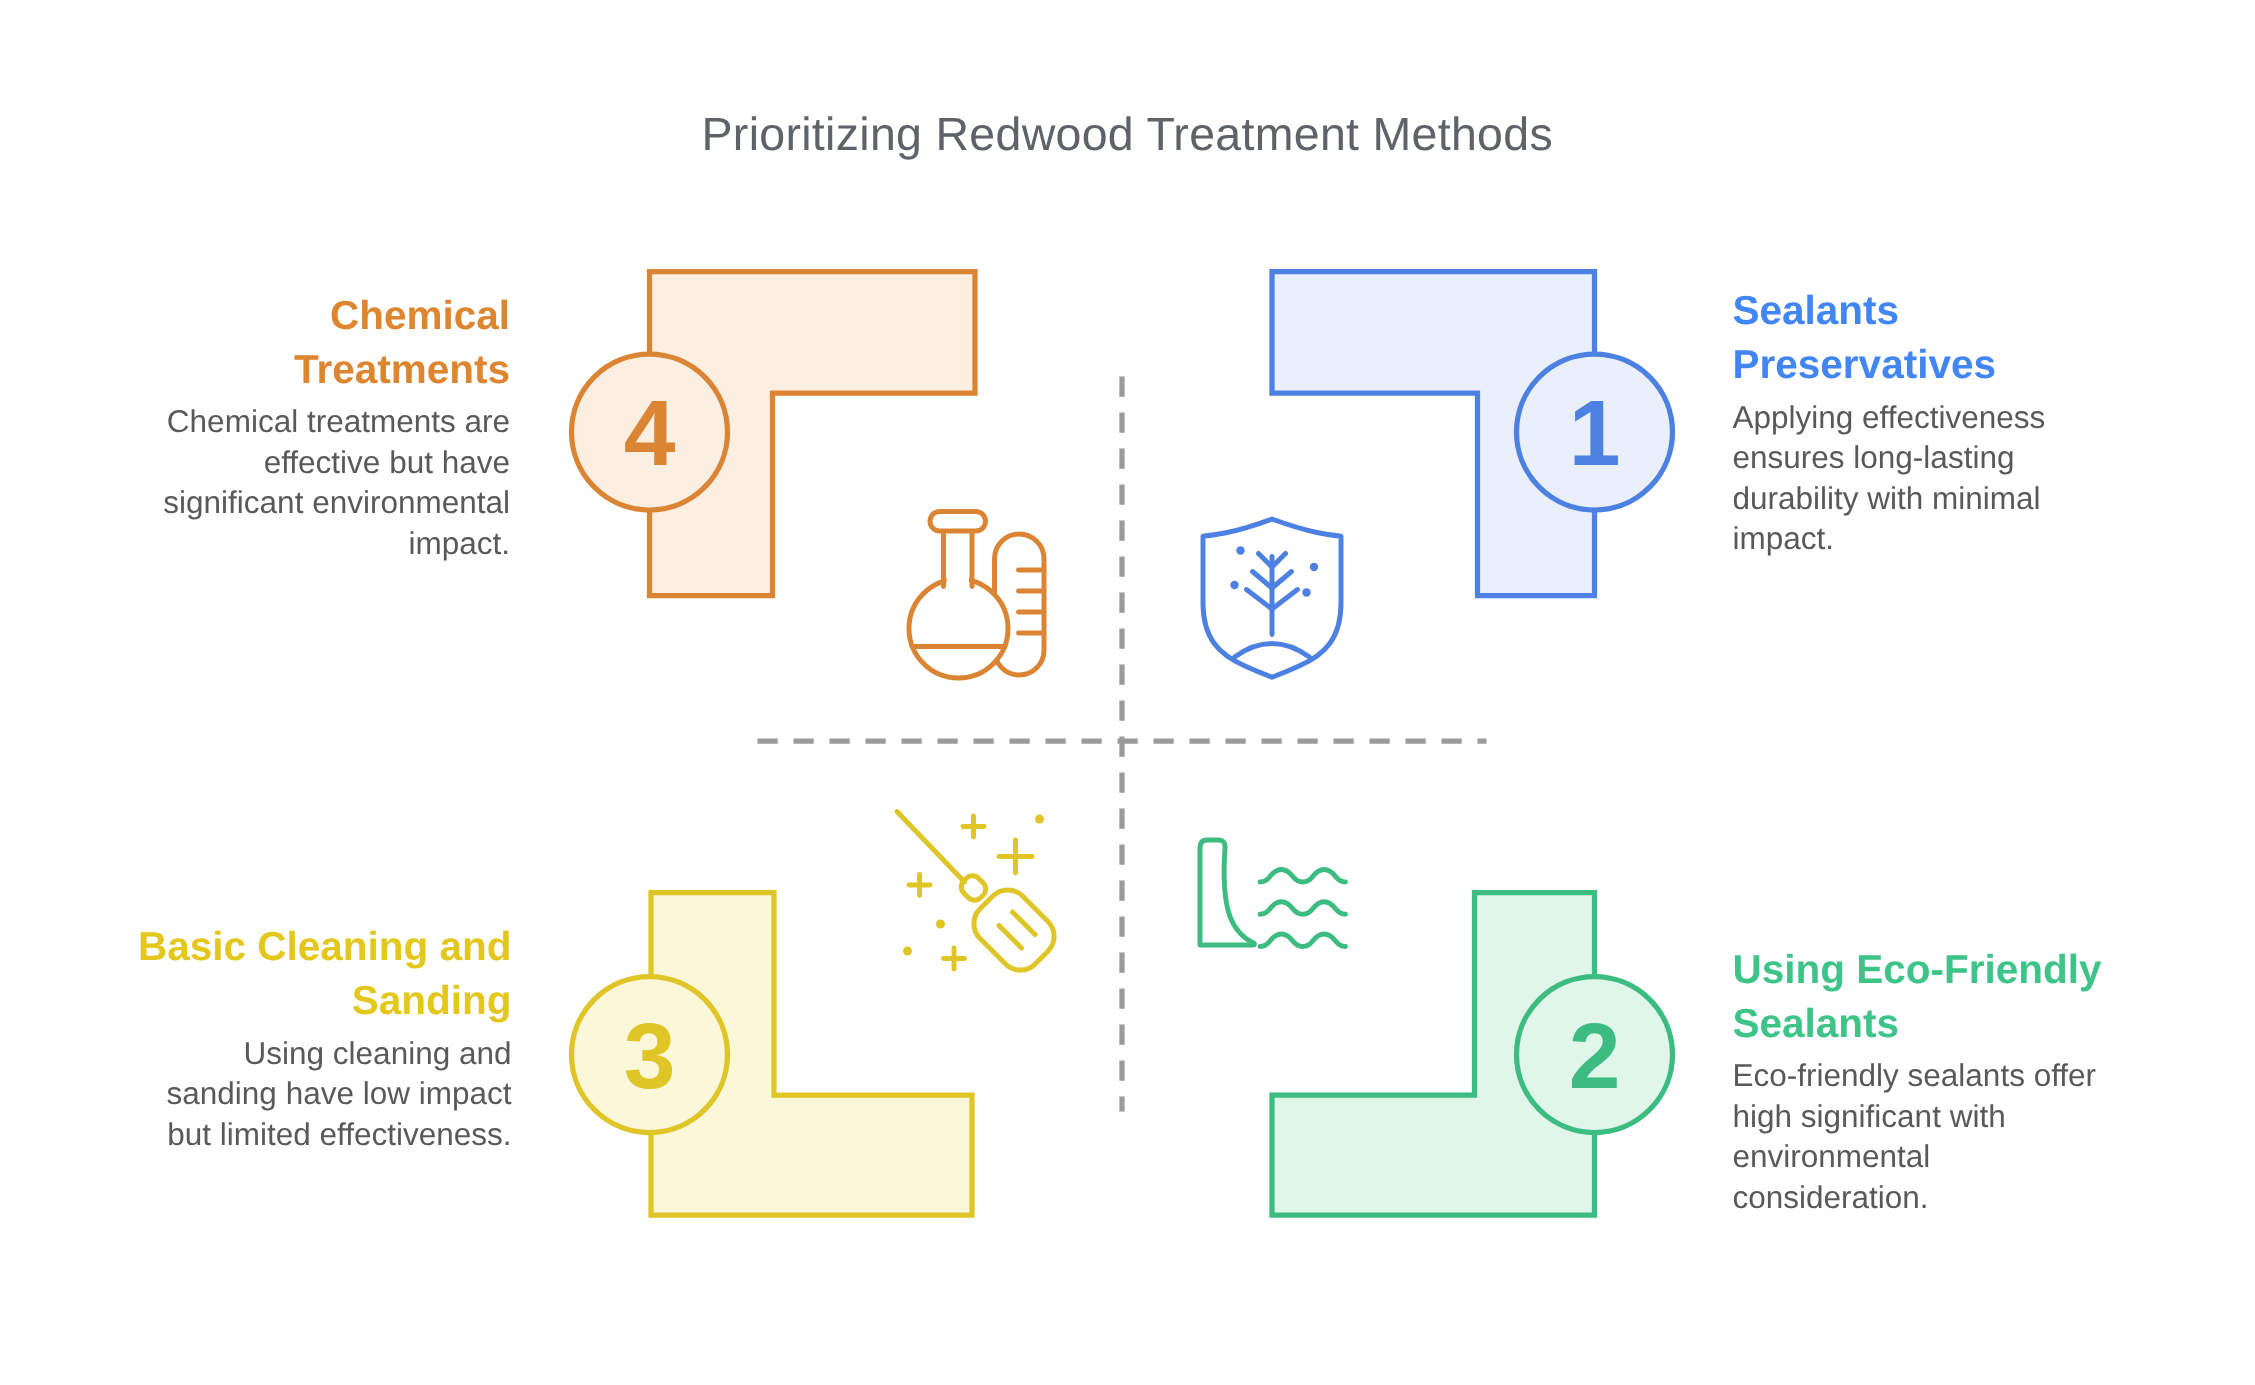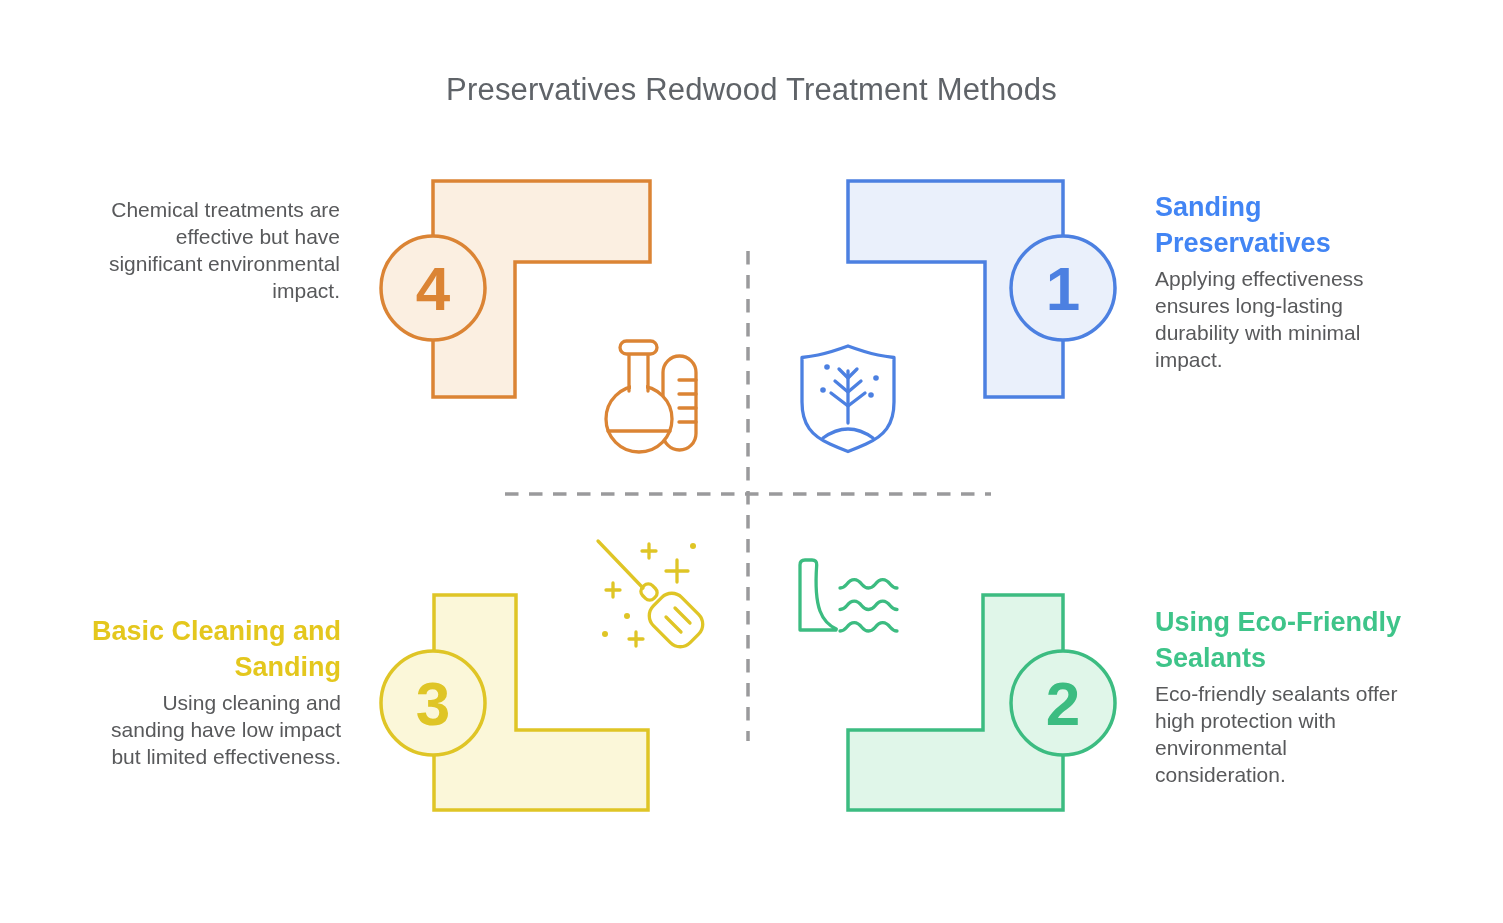--- a/index.html
+++ b/index.html
@@ -17,21 +17,21 @@
   .align-right{text-align:right;}
   .align-left{text-align:left;}
   .h-orange{color:var(--orange-heading);}
   .h-blue{color:var(--blue-heading);}
   .h-yellow{color:var(--yellow-heading);text-align:right;}
   .h-green{color:var(--green-heading);}
 
   .tl{left:90px;top:192px;width:250px;}
   .tr{left:1155px;top:189px;width:250px;}
   .bl{left:105px;top:613px;width:236px;}
-  .br{left:1155px;top:604px;width:256px;}
+  .br{left:1155px;top:628px;width:256px;}
   .bl .heading{width:258px;margin-left:-22px;}
   .br .body{width:252px;}
 
   svg{position:absolute;left:0;top:0;}
   .shape{stroke-width:3.5;stroke-linejoin:miter;}
   .shape.orange{fill:var(--orange-fill);stroke:var(--orange);}
   .shape.blue{fill:var(--blue-fill);stroke:var(--blue);}
   .shape.yellow{fill:var(--yellow-fill);stroke:var(--yellow);}
   .shape.green{fill:var(--green-fill);stroke:var(--green);}
   .num{font-family:"Liberation Sans","DejaVu Sans",sans-serif;font-size:62px;font-weight:700;text-anchor:middle;}
@@ -47,21 +47,21 @@
   .icon.green{stroke:var(--green);}
   .whitefill{fill:#ffffff;}
   .dot-blue{fill:var(--blue);stroke:none;}
   .dot-yellow{fill:var(--yellow);stroke:none;}
 </style>
 </head>
 <body>
 
 <div class="canvas">
 
-  <h1 class="title">Preservatives Redwood Treatment Methods</h1>
+  <h1 class="title">Prioritizing Redwood Treatment Methods</h1>
 
   <svg width="1503" height="923" viewBox="0 0 1503 923">
 
     <path class="dash" d="M505,494 H991"></path>
     <path class="dash" d="M748,251 V741"></path>
 
     <polygon class="shape orange" points="433,181 650,181 650,262 515,262 515,397 433,397"></polygon>
     <polygon class="shape blue" points="848,181 1063,181 1063,397 985,397 985,262 848,262"></polygon>
     <polygon class="shape yellow" points="434,595 516,595 516,730 648,730 648,810 434,810"></polygon>
     <polygon class="shape green" points="983,595 1063,595 1063,810 848,810 848,730 983,730"></polygon>
@@ -122,31 +122,32 @@
 
     <g class="icon green">
       <path d="M800,630 V565 Q800,560 805,560 H812 Q817,560 816.7,565 Q814.5,596 820,611 Q824.7,623.6 836.3,629 L836,630 Z"></path>
       <path d="M840,588 c3,0 4.5,-1 6.5,-3.5 c5,-6.5 10.5,-6.5 15.5,0 c2,2.5 3.5,3.5 6.5,3.5 c3,0 4.5,-1 6.5,-3.5 c5,-6.5 10.5,-6.5 15.5,0 c2,2.5 3.5,3.5 6.5,3.5"></path>
       <path d="M840,609.5 c3,0 4.5,-1 6.5,-3.5 c5,-6.5 10.5,-6.5 15.5,0 c2,2.5 3.5,3.5 6.5,3.5 c3,0 4.5,-1 6.5,-3.5 c5,-6.5 10.5,-6.5 15.5,0 c2,2.5 3.5,3.5 6.5,3.5"></path>
       <path d="M840,631 c3,0 4.5,-1 6.5,-3.5 c5,-6.5 10.5,-6.5 15.5,0 c2,2.5 3.5,3.5 6.5,3.5 c3,0 4.5,-1 6.5,-3.5 c5,-6.5 10.5,-6.5 15.5,0 c2,2.5 3.5,3.5 6.5,3.5"></path>
     </g>
   </svg>
 
   <div class="tblock tl align-right">
+    <div class="heading h-orange">Chemical Treatments</div>
     <div class="body">Chemical treatments are effective but have significant environmental impact.</div>
   </div>
 
   <div class="tblock tr align-left">
-    <div class="heading h-blue">Sanding Preservatives</div>
+    <div class="heading h-blue">Sealants Preservatives</div>
     <div class="body">Applying effectiveness ensures long-lasting durability with minimal impact.</div>
   </div>
 
   <div class="tblock bl align-right">
     <div class="heading h-yellow">Basic Cleaning and Sanding</div>
     <div class="body">Using cleaning and sanding have low impact but limited effectiveness.</div>
   </div>
 
   <div class="tblock br align-left">
     <div class="heading h-green">Using Eco-Friendly Sealants</div>
-    <div class="body">Eco-friendly sealants offer high protection with environmental consideration.</div>
+    <div class="body">Eco-friendly sealants offer high significant with environmental consideration.</div>
   </div>
 
 </div>
 
 </body></html>

